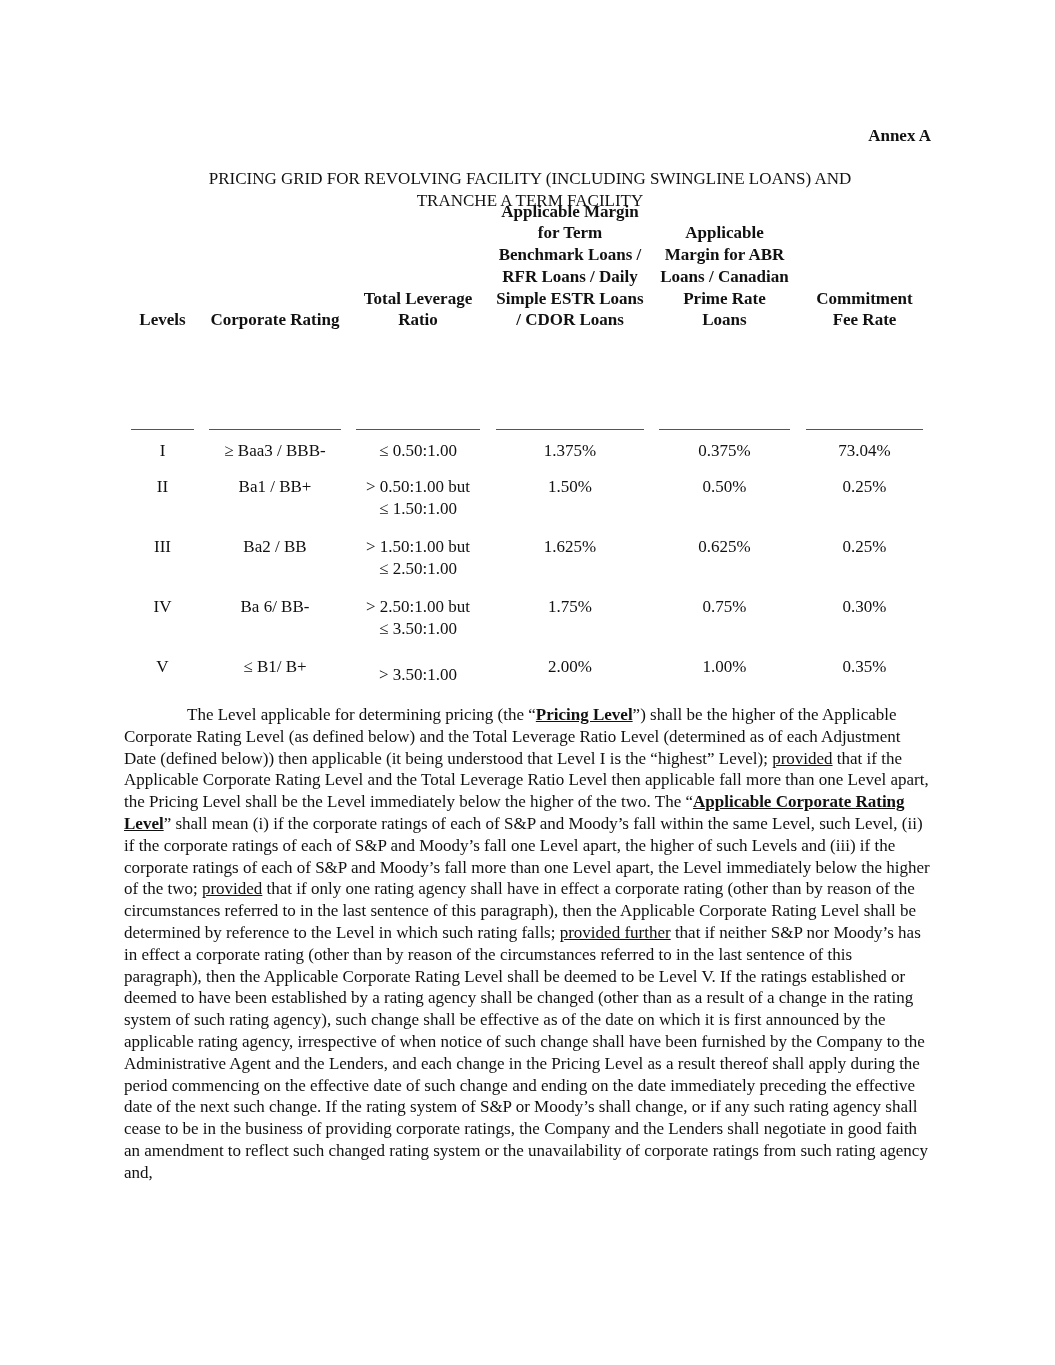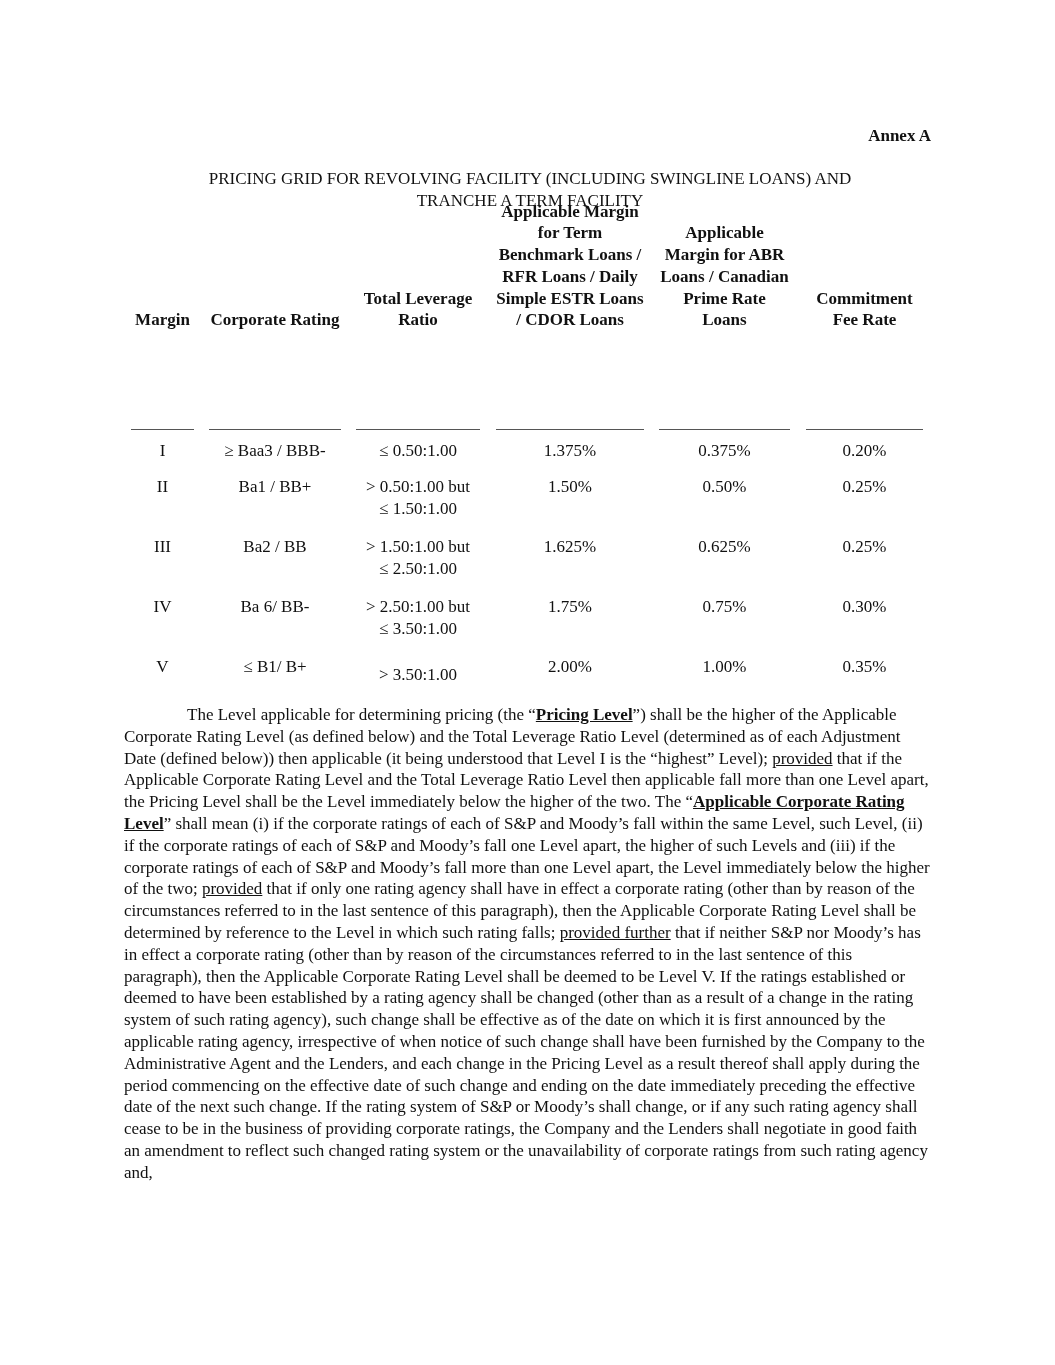--- a/index.html
+++ b/index.html
@@ -26,41 +26,41 @@
 <div class="page">
 
   <div class="annex-label">Annex A</div>
 
   <div class="grid-title">
     <div>PRICING GRID FOR REVOLVING FACILITY (INCLUDING SWINGLINE LOANS) AND</div>
     <div>TRANCHE A TERM FACILITY</div>
   </div>
 
   <div>
-    <div class="hdr" style="left:131px;width:63px;">Margin</div>
+    <div class="hdr" style="left:131px;width:63px;">Levels</div>
     <div class="hdr" style="left:209px;width:132px;">Corporate Rating</div>
     <div class="hdr" style="left:356px;width:124px;">Total Leverage Ratio</div>
     <div class="hdr" style="left:496px;width:148px;">Applicable Margin for Term Benchmark Loans / RFR Loans / Daily Simple ESTR Loans / CDOR Loans</div>
     <div class="hdr" style="left:659px;width:131px;">Applicable Margin for ABR Loans / Canadian Prime Rate Loans</div>
     <div class="hdr" style="left:806px;width:117px;">Commitment Fee Rate</div>
 
     <div class="hdr-line" style="left:131px;width:63px;"></div>
     <div class="hdr-line" style="left:209px;width:132px;"></div>
     <div class="hdr-line" style="left:356px;width:124px;"></div>
     <div class="hdr-line" style="left:496px;width:148px;"></div>
     <div class="hdr-line" style="left:659px;width:131px;"></div>
     <div class="hdr-line" style="left:806px;width:117px;"></div>
 
     <div>
       <div class="cell" style="left:131px;width:63px;top:440px;">I</div>
       <div class="cell" style="left:199px;width:152px;top:440px;">≥ Baa3 / BBB-</div>
       <div class="cell" style="left:356px;width:124px;top:440px;">≤ 0.50:1.00</div>
       <div class="cell" style="left:496px;width:148px;top:440px;">1.375%</div>
       <div class="cell" style="left:659px;width:131px;top:440px;">0.375%</div>
-      <div class="cell" style="left:806px;width:117px;top:440px;">0.20%</div>
+      <div class="cell" style="left:806px;width:117px;top:440px;">73.04%</div>
     </div>
 
     <div>
       <div class="cell" style="left:131px;width:63px;top:476px;">II</div>
       <div class="cell" style="left:199px;width:152px;top:476px;">Ba1 / BB+</div>
       <div class="cell" style="left:350px;width:136px;top:476px;">&gt; 0.50:1.00 but</div>
       <div class="cell" style="left:350px;width:136px;top:498px;">≤ 1.50:1.00</div>
       <div class="cell" style="left:496px;width:148px;top:476px;">1.50%</div>
       <div class="cell" style="left:659px;width:131px;top:476px;">0.50%</div>
       <div class="cell" style="left:806px;width:117px;top:476px;">0.25%</div>

